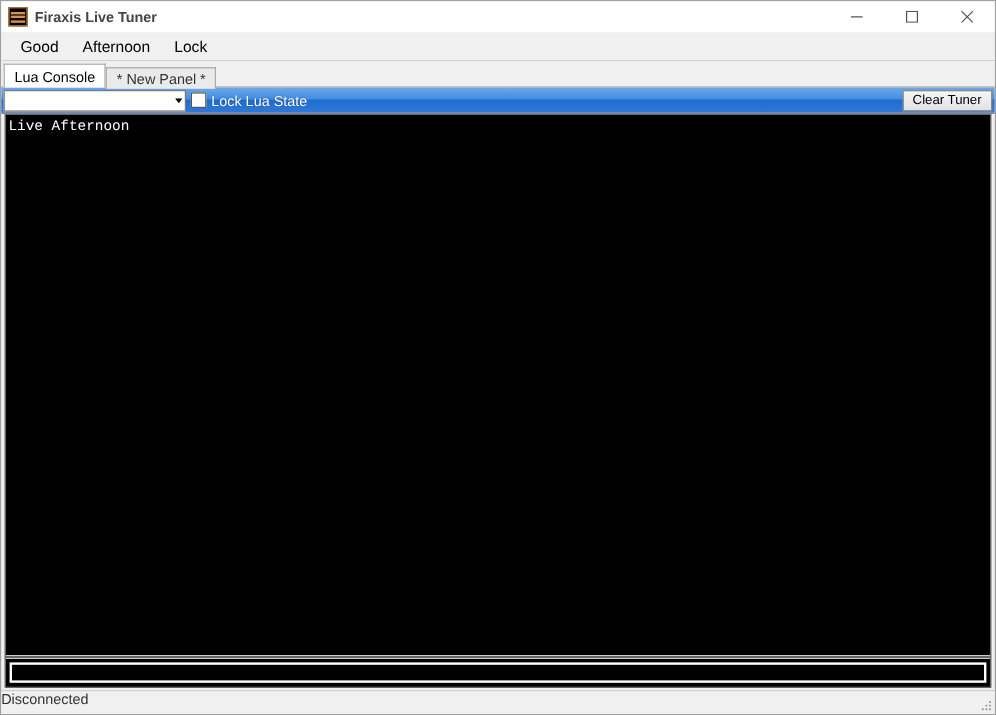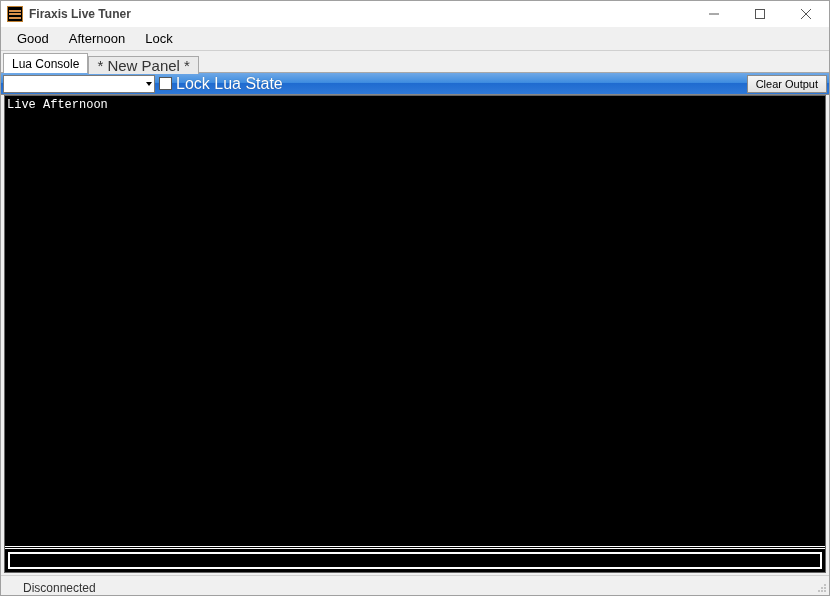--- a/index.html
+++ b/index.html
@@ -85,21 +85,21 @@
     align-items: center;
     margin-right: 0px;
     position: relative;
     top: 1px;
     color:#000;
   }
   .tab.inactive {
     background: #eaeaea;
     top: 2px;
     height: 18px;
-    font-size: 15px;
+    font-size: 12px;
     color:#333;
   }
 
   
   .toolbar {
     height: 22px;
     background: linear-gradient(to bottom, #6fa8e6 0%, #3f8de0 45%, #1f6bd0 50%, #2f79d8 100%);
     display: flex;
     align-items: center;
     padding: 0 2px;
@@ -123,21 +123,21 @@
     border-right: 3px solid transparent;
     border-top: 4px solid #000;
   }
   .checkbox {
     width: 13px; height: 13px;
     background: #fff;
     border: 1px solid #555;
     flex:none;
   }
   .toolbar-label {
-    font-size: 16px;
+    font-size: 12px;
     color: #fff;
     text-shadow: 0 0 1px rgba(0,0,0,0.4);
   }
   .toolbar .flex { flex: 1; }
   .btn {
     height: 18px;
     padding: 0 8px;
     background: linear-gradient(#f6f6f6,#e2e2e2);
     border: 1px solid #8a8a8a;
     font-size: 11px;
@@ -181,22 +181,22 @@
     font-size: 12px;
     padding: 0 2px;
   }
 
   
   .statusbar {
     height: 20px;
     background: #f0f0f0;
     border-top: 1px solid #cfcfcf;
     display: flex;
-    align-items: flex-end;
-    padding: 0 22px;
+    align-items: flex-start;
+    padding: 0 0;
     font-size: 12px;
     color: #333;
     position: relative;
   }
   .statusbar .grip {
     position: absolute; right: 2px; bottom: 2px;
     width: 12px; height: 12px;
   }
   .statusbar .grip svg { width:12px; height:12px; }
 </style>
@@ -241,21 +241,21 @@
 </div>
 
 <div class="toolbar">
   <div class="combo">
     <span></span>
     <div class="arrow"></div>
   </div>
   <div class="checkbox"></div>
   <div class="toolbar-label">Lock Lua State</div>
   <div class="flex"></div>
-  <div class="btn">Clear Output</div>
+  <div class="btn">Clear Tuner</div>
 </div>
 
 <div class="console-wrap">
   <div class="console-output">Live Afternoon</div>
   <div class="console-input-row">
     <input class="console-input" type="text" value="" style="">
   </div>
 </div>
 
 <div class="statusbar">

